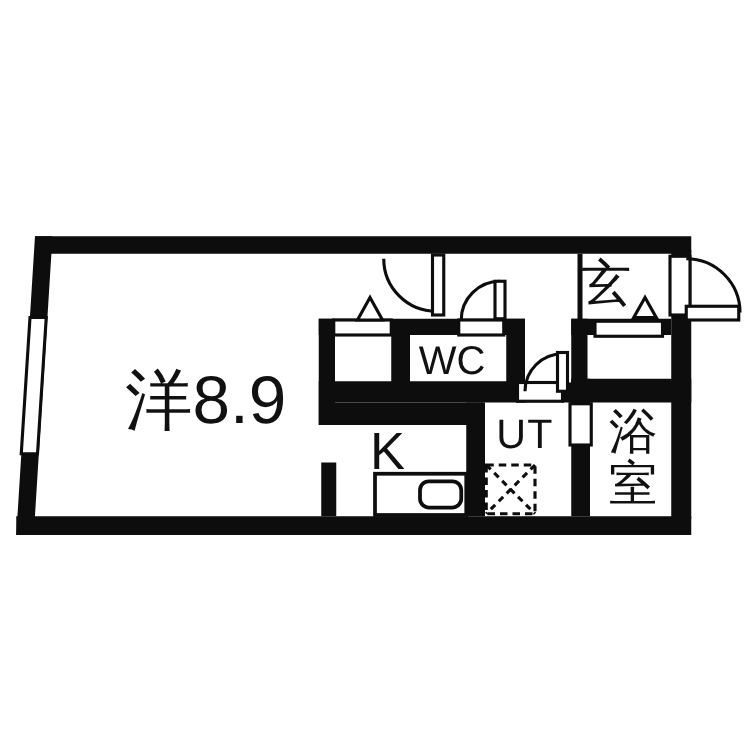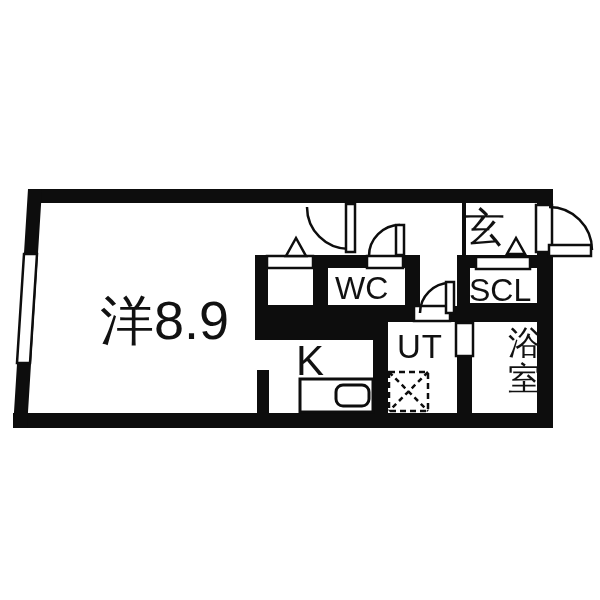--- a/index.html
+++ b/index.html
@@ -11,22 +11,22 @@
   .lbl{
     position:absolute;color:#111111;white-space:nowrap;
     font-family:"Liberation Sans", sans-serif;line-height:1;
   }
   .lbl-living{left:100px;top:293px;font-size:54px;letter-spacing:0px;}
   .lbl-wc{left:335px;top:272px;font-size:32px;}
   .lbl-k{left:296px;top:340px;font-size:42px;}
   .lbl-ut{left:397px;top:330px;font-size:33px;letter-spacing:1px;text-align:right;}
   .lbl-genkan{left:465px;top:207px;font-size:40px;}
   .lbl-scl{left:469px;top:274px;font-size:32px;}
-  .lbl-bath{left:486px;top:325px;font-size:33px;width:41px;
-            white-space:normal;word-break:break-all;line-height:1.08;text-align:center;margin-left:18px;}
+  .lbl-bath{left:486px;top:325px;font-size:39px;width:41px;
+            white-space:normal;word-break:break-all;line-height:1.08;text-align:center;}
 </style>
 </head>
 <body>
 
 <div class="stage">
   <svg width="600" height="600" viewBox="0 0 600 600">
 
     <rect x="28" y="189" width="525" height="14" fill="#0d0d0d"></rect>
     <rect x="13" y="413" width="540" height="15" fill="#0d0d0d"></rect>
     <rect x="537" y="200" width="16" height="215" fill="#0d0d0d"></rect>
@@ -77,15 +77,14 @@
     <rect x="389" y="372" width="39" height="39" fill="#ffffff" stroke="#0d0d0d" stroke-width="2.5" stroke-dasharray="6 4"></rect>
     <path d="M 389 372 L 428 411" fill="none" stroke="#0d0d0d" stroke-width="2.5" stroke-dasharray="5 4"></path>
     <path d="M 428 372 L 389 411" fill="none" stroke="#0d0d0d" stroke-width="2.5" stroke-dasharray="5 4"></path>
   </svg>
 
   <div class="lbl lbl-living">洋8.9</div>
   <div class="lbl lbl-wc">WC</div>
   <div class="lbl lbl-k">K</div>
   <div class="lbl lbl-ut">UT</div>
   <div class="lbl lbl-genkan">玄</div>
-  <div class="lbl lbl-scl">SCL</div>
   <div class="lbl lbl-bath">浴室</div>
 </div>
 
 </body></html>

